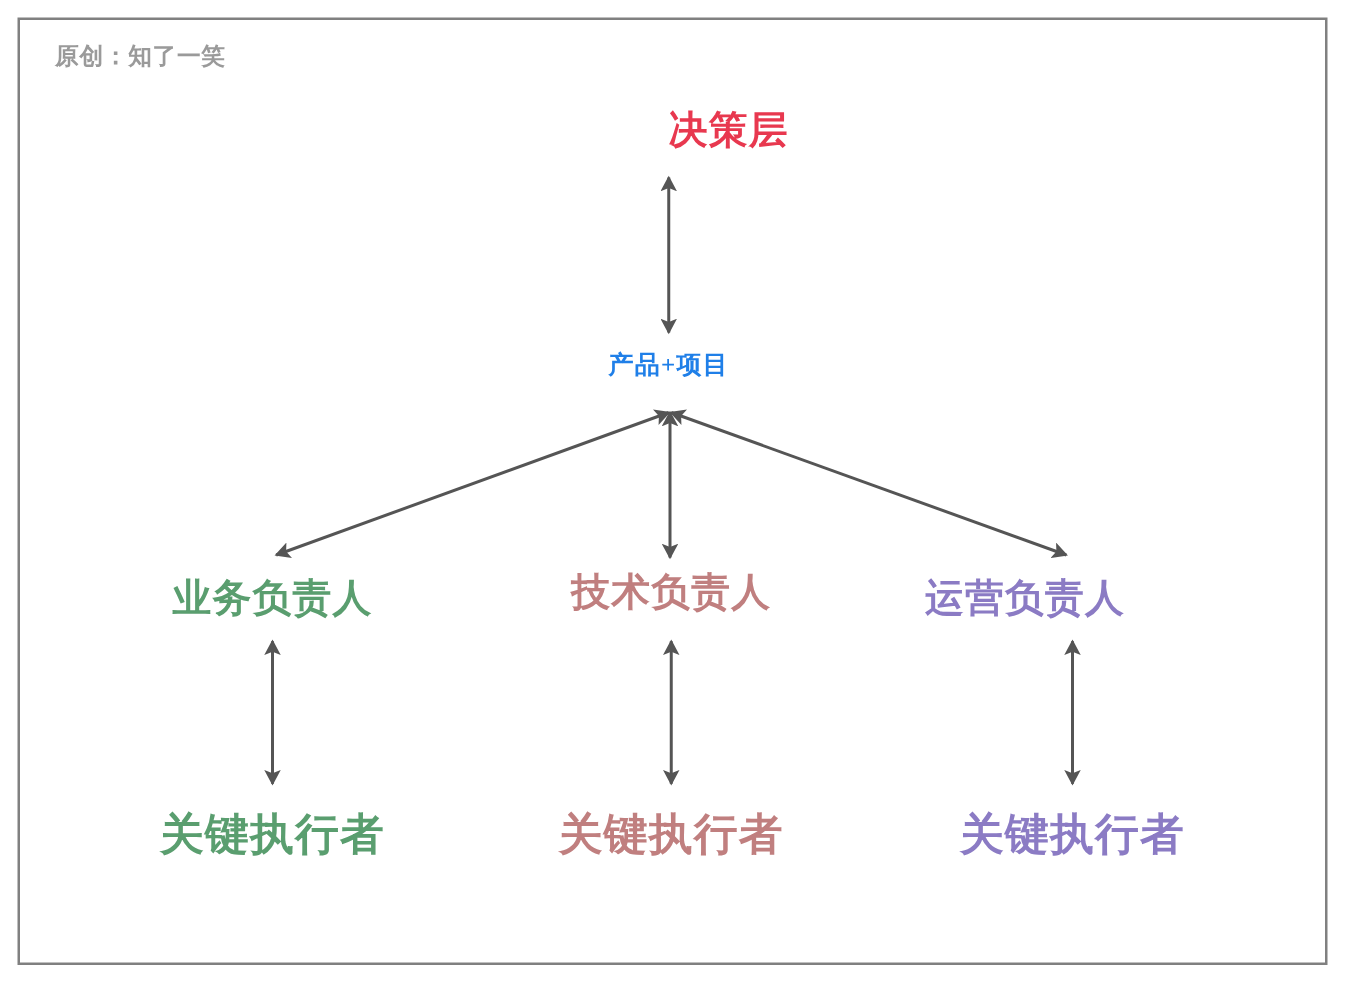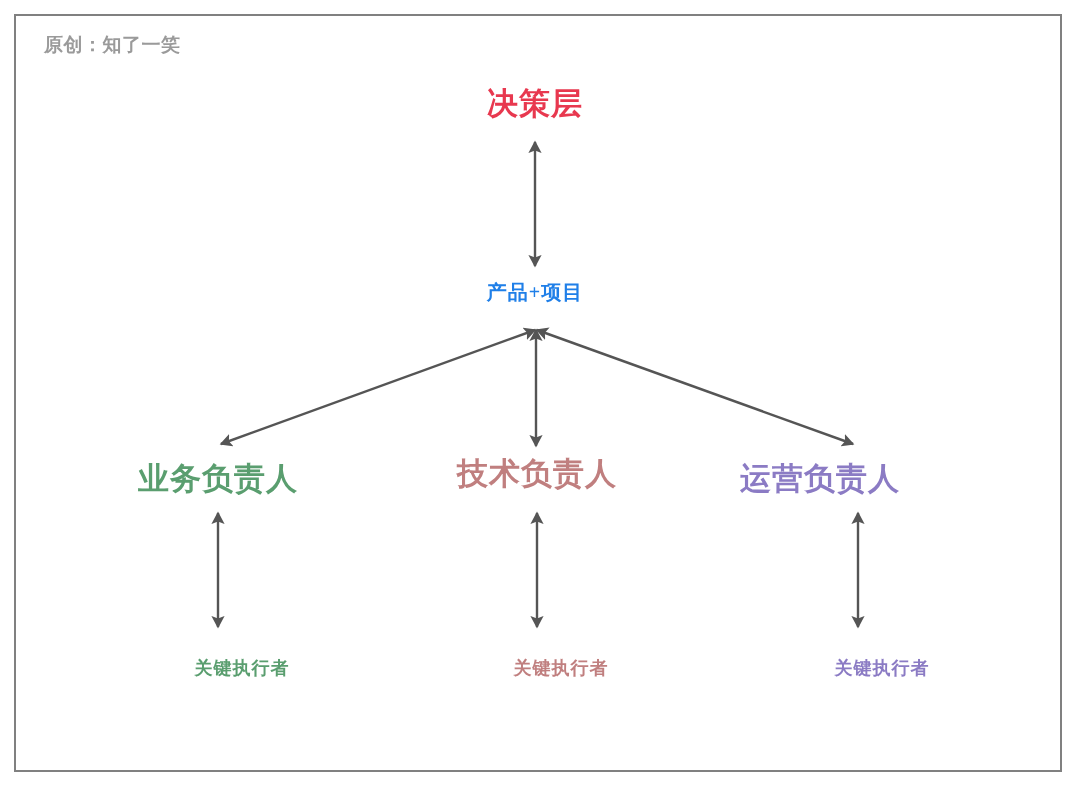--- a/index.html
+++ b/index.html
@@ -36,24 +36,24 @@
     white-space: nowrap;
   }
   .node {
     position: absolute;
     transform: translate(-50%, -50%);
     white-space: nowrap;
     font-weight: bold;
     letter-spacing: 1px;
     text-align: center;
   }
-  .node-l1 { font-size: 31px; }
+  .node-l1 { font-size: 31px; margin-left: 48px; }
   .node-l2 { font-size: 20px; }
   .node-l3 { font-size: 31px; }
-  .node-l4 { font-size: 18px; margin-left: 24px; }
+  .node-l4 { font-size: 35px; }
   #arrows {
     position: absolute;
     left: 0;
     top: 0;
     width: 1080px;
     height: 790px;
     pointer-events: none;
   }
 </style>
 </head>

